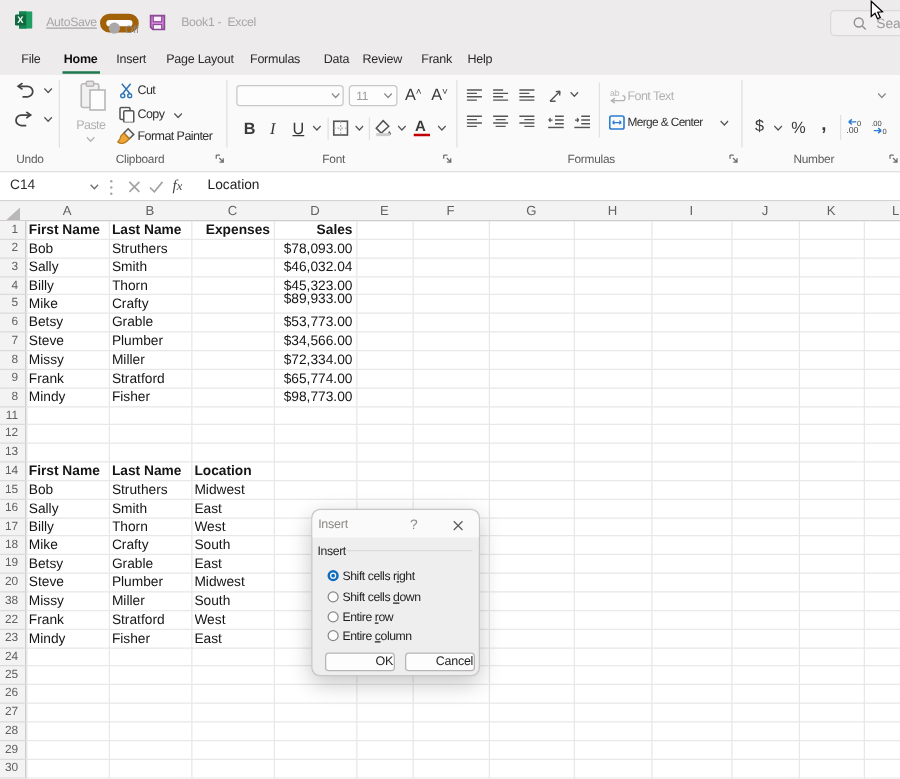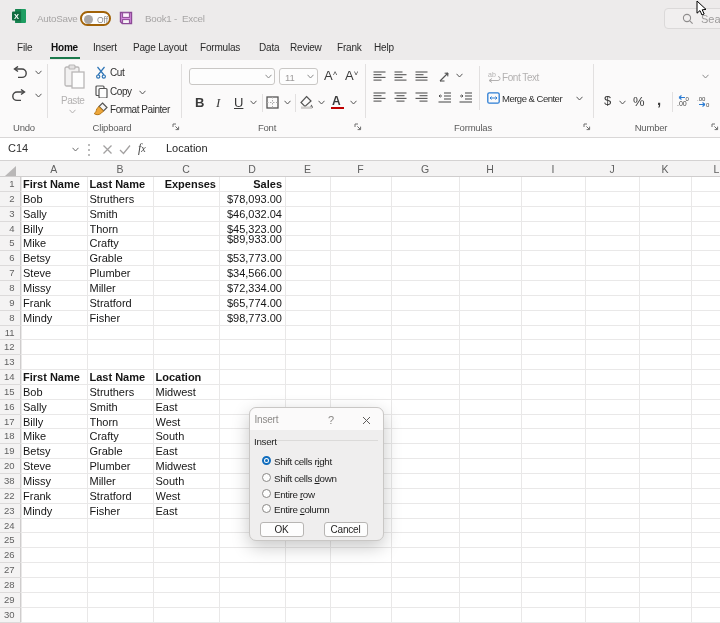--- a/index.html
+++ b/index.html
@@ -3,23 +3,23 @@
 <style>
 * { margin:0; padding:0; box-sizing:border-box; }
 html,body { width:720px; height:623px; overflow:hidden;
   font-family:"Liberation Sans", sans-serif; }
 #app { position:relative; width:720px; height:623px; background:#fff; }
 
 
 #titlebar { position:absolute; left:0; top:0; width:720px; height:36px; background:#edebeb; }
 #xlicon { position:absolute; left:12px; top:9px; }
 .tb-txt { position:absolute; font-size:9.8px; color:#a7a5a5; letter-spacing:-0.25px; }
-#autosave { left:37px; top:13px; }
+#autosave { left:37px; top:13px;text-decoration:underline; }
 #toggle { position:absolute; left:80px; top:11px; width:31px; height:15px; background:#fdfdfd;
-  border:2px solid #a16207; border-radius:8px; }
+  border:5px solid #a16207; border-radius:8px; }
 #knob { position:absolute; left:2px; top:2px; width:9px; height:9px; border-radius:50%; background:#a9a7a7; }
 #offtxt { position:absolute; left:15px; top:2px; font-size:8.5px; color:#8c8a8a; }
 #saveicon { position:absolute; left:119px; top:11px; }
 #searchbox { position:absolute; left:664px; top:8px; width:70px; height:21px; background:#f1efef;
   border:1px solid #dbd9d9; border-radius:4px; }
 #searchbox span { position:absolute; left:36px; top:4px; font-size:11px; color:#9d9b9b; }
 #cursor { position:absolute; left:694px; top:0; }
 
 
 #menubar { position:absolute; left:0; top:36px; width:720px; height:24px; background:#edebeb; }
@@ -76,23 +76,23 @@
 #dlg-title { position:absolute; left:4.5px; top:6px; font-size:10px; color:#8c8a88; letter-spacing:-0.2px; }
 #dlg-q { position:absolute; left:78px; top:5.5px; font-size:11px; color:#8c8a88; }
 #dlg-grp { position:absolute; left:4px; top:28px; font-size:9.8px; color:#262626; letter-spacing:-0.3px; }
 #dlg-line { position:absolute; left:26.5px; top:32px; width:101.5px; height:1px; background:#dbdad9; }
 .radio { position:absolute; left:12px; width:9px; height:9px; border-radius:50%;
   border:1px solid #8a8886; background:#fdfdfd; }
 .radio.sel { border:2.5px solid #0f6cbd; background:#fdfdfd; }
 .radio.sel::after { content:""; position:absolute; left:0.5px; top:0.5px; width:3px; height:3px;
   border-radius:50%; background:#0f6cbd; }
 .rlabel { position:absolute; left:24px; font-size:9.8px; color:#1d1d1d; letter-spacing:-0.35px; }
-.dbtn { position:absolute; top:114px; width:44px; height:15.4px; background:#fdfdfd;
+.dbtn { position:absolute; top:114px; width:56px; height:15.4px; background:#fdfdfd;
   border:1px solid #b7b5b3; border-radius:3px; font-size:10px; color:#201f1e;
-  text-align:center; line-height:14px; letter-spacing:-0.2px; }
+  text-align:right; line-height:14px; letter-spacing:-0.2px; }
 u.ul { text-decoration:underline; }
 </style></head>
 <body>
 <div id="app">
 
 <div id="grid">
 <div class="vl" style="left:20.5px"></div>
 <div class="vt" style="left:20.5px"></div>
 <div class="vl" style="left:87px"></div>
 <div class="vt" style="left:87px"></div>

